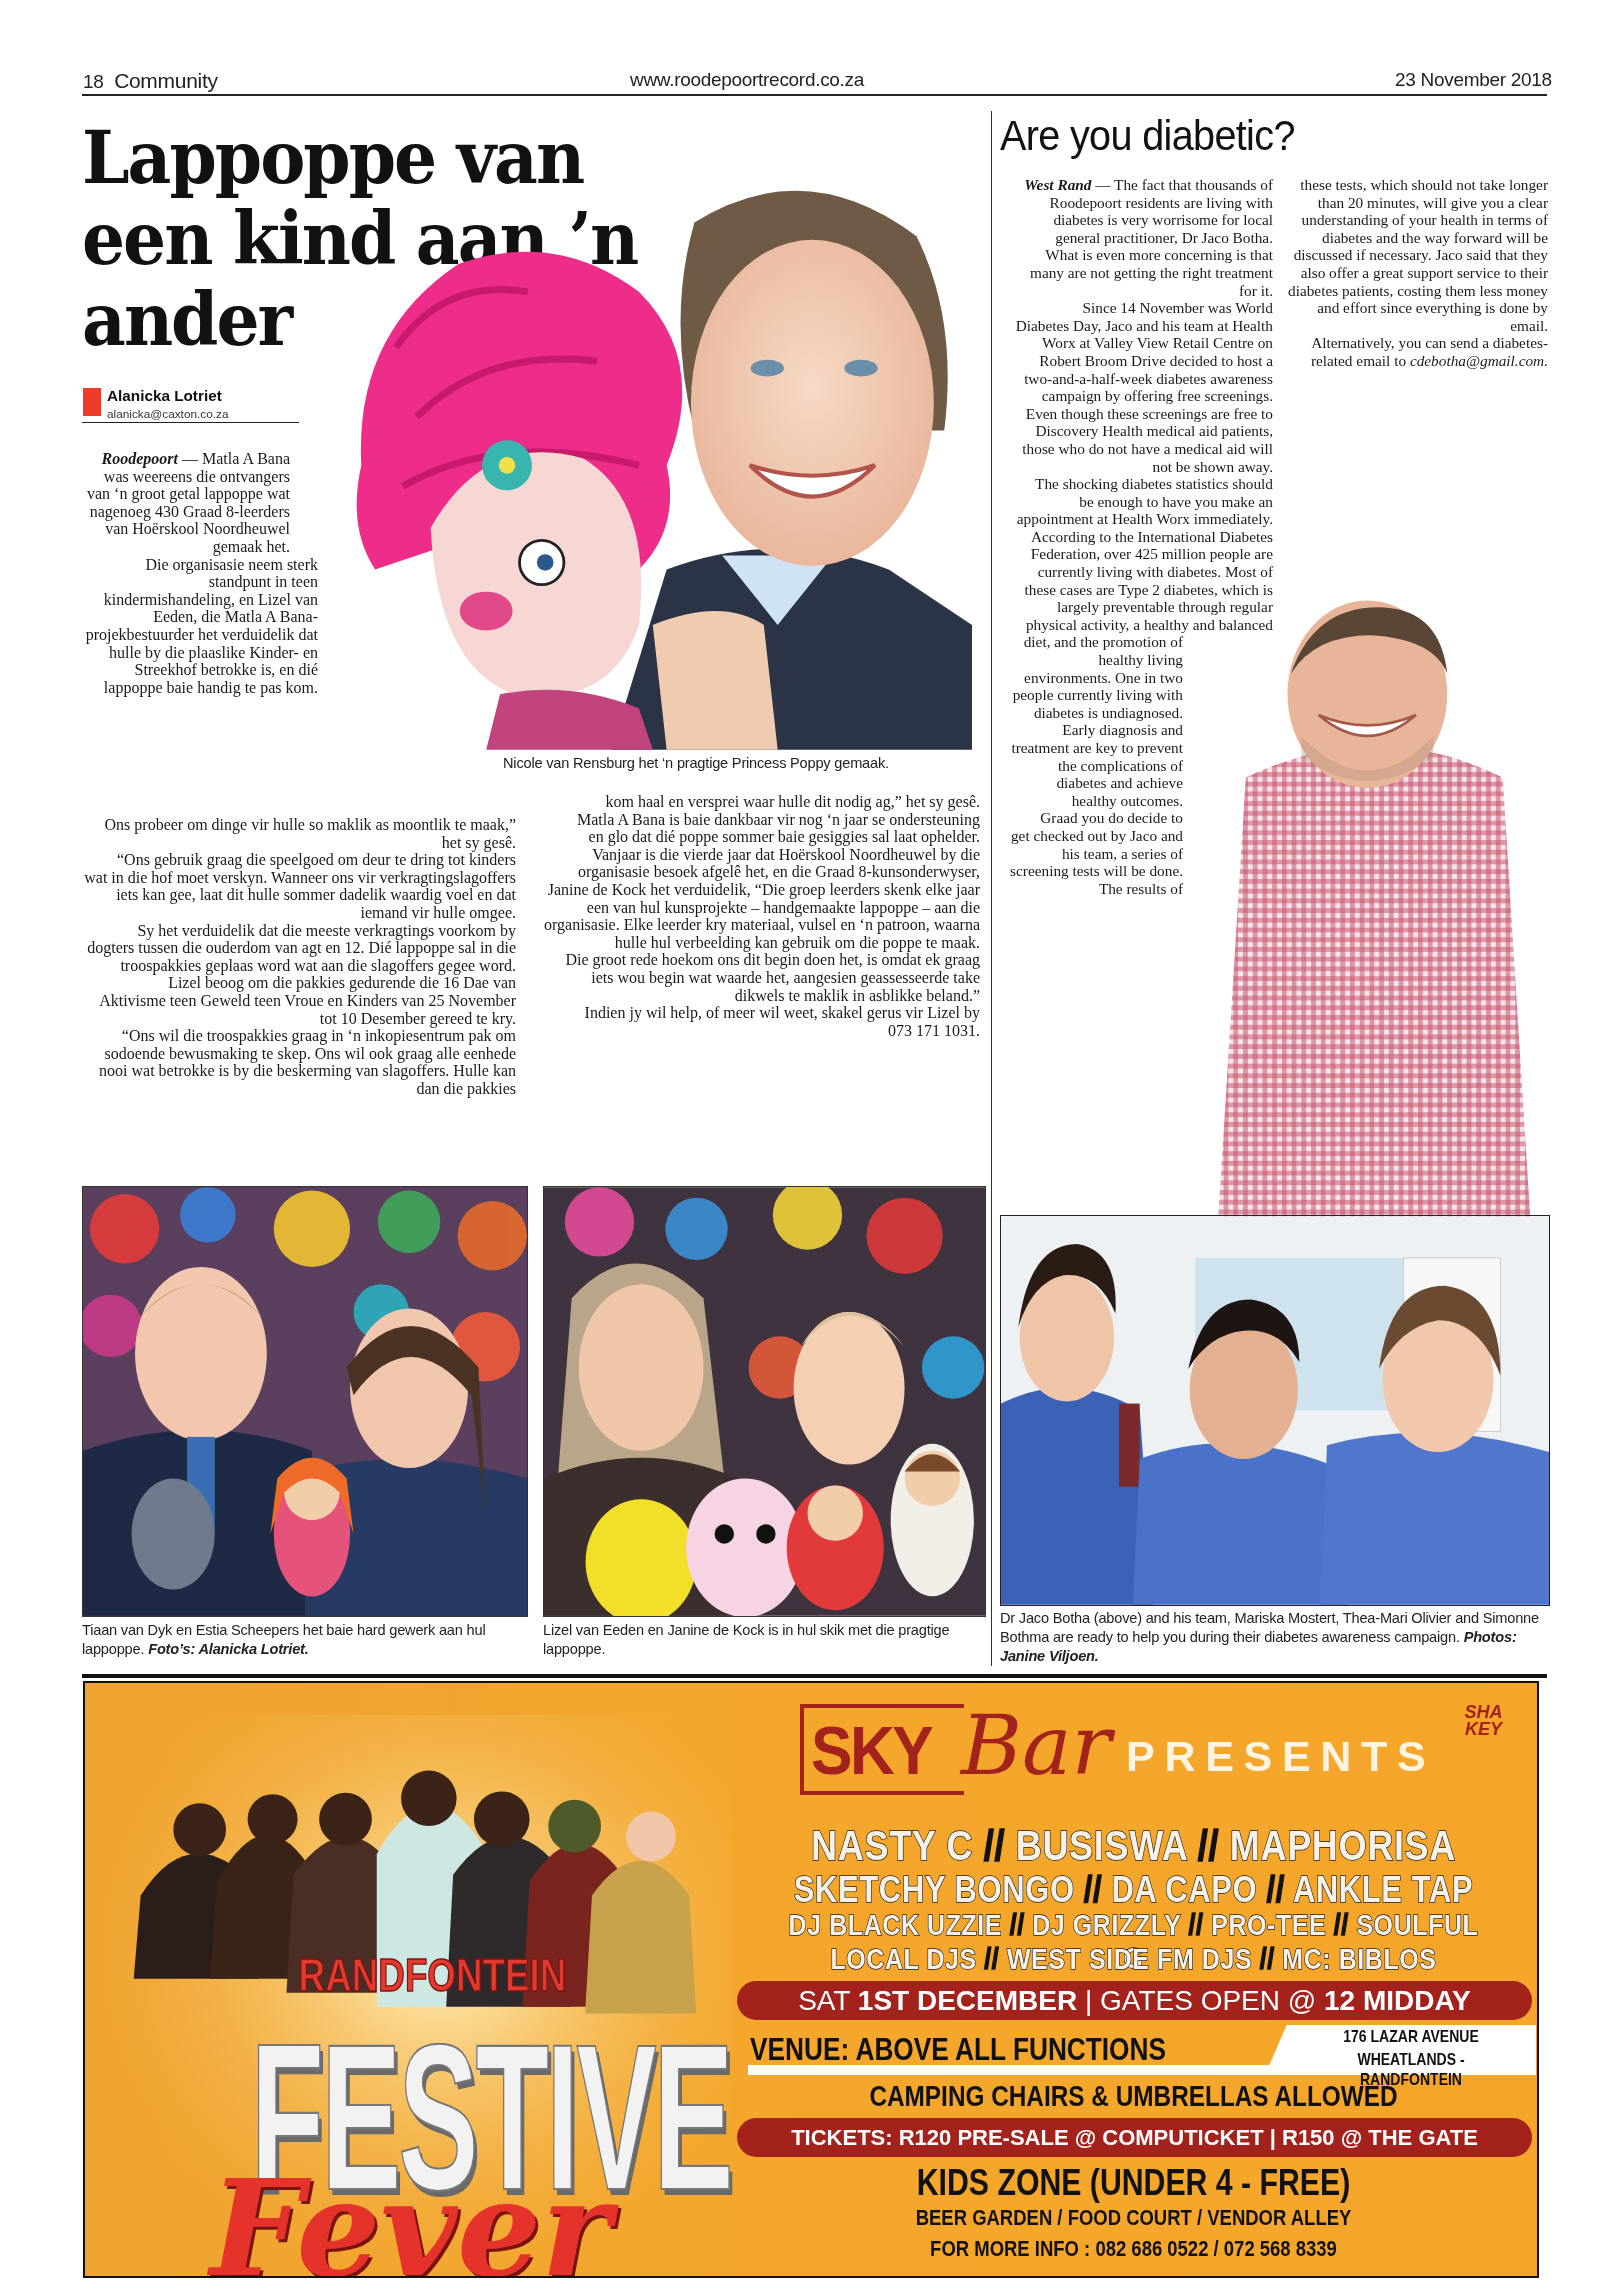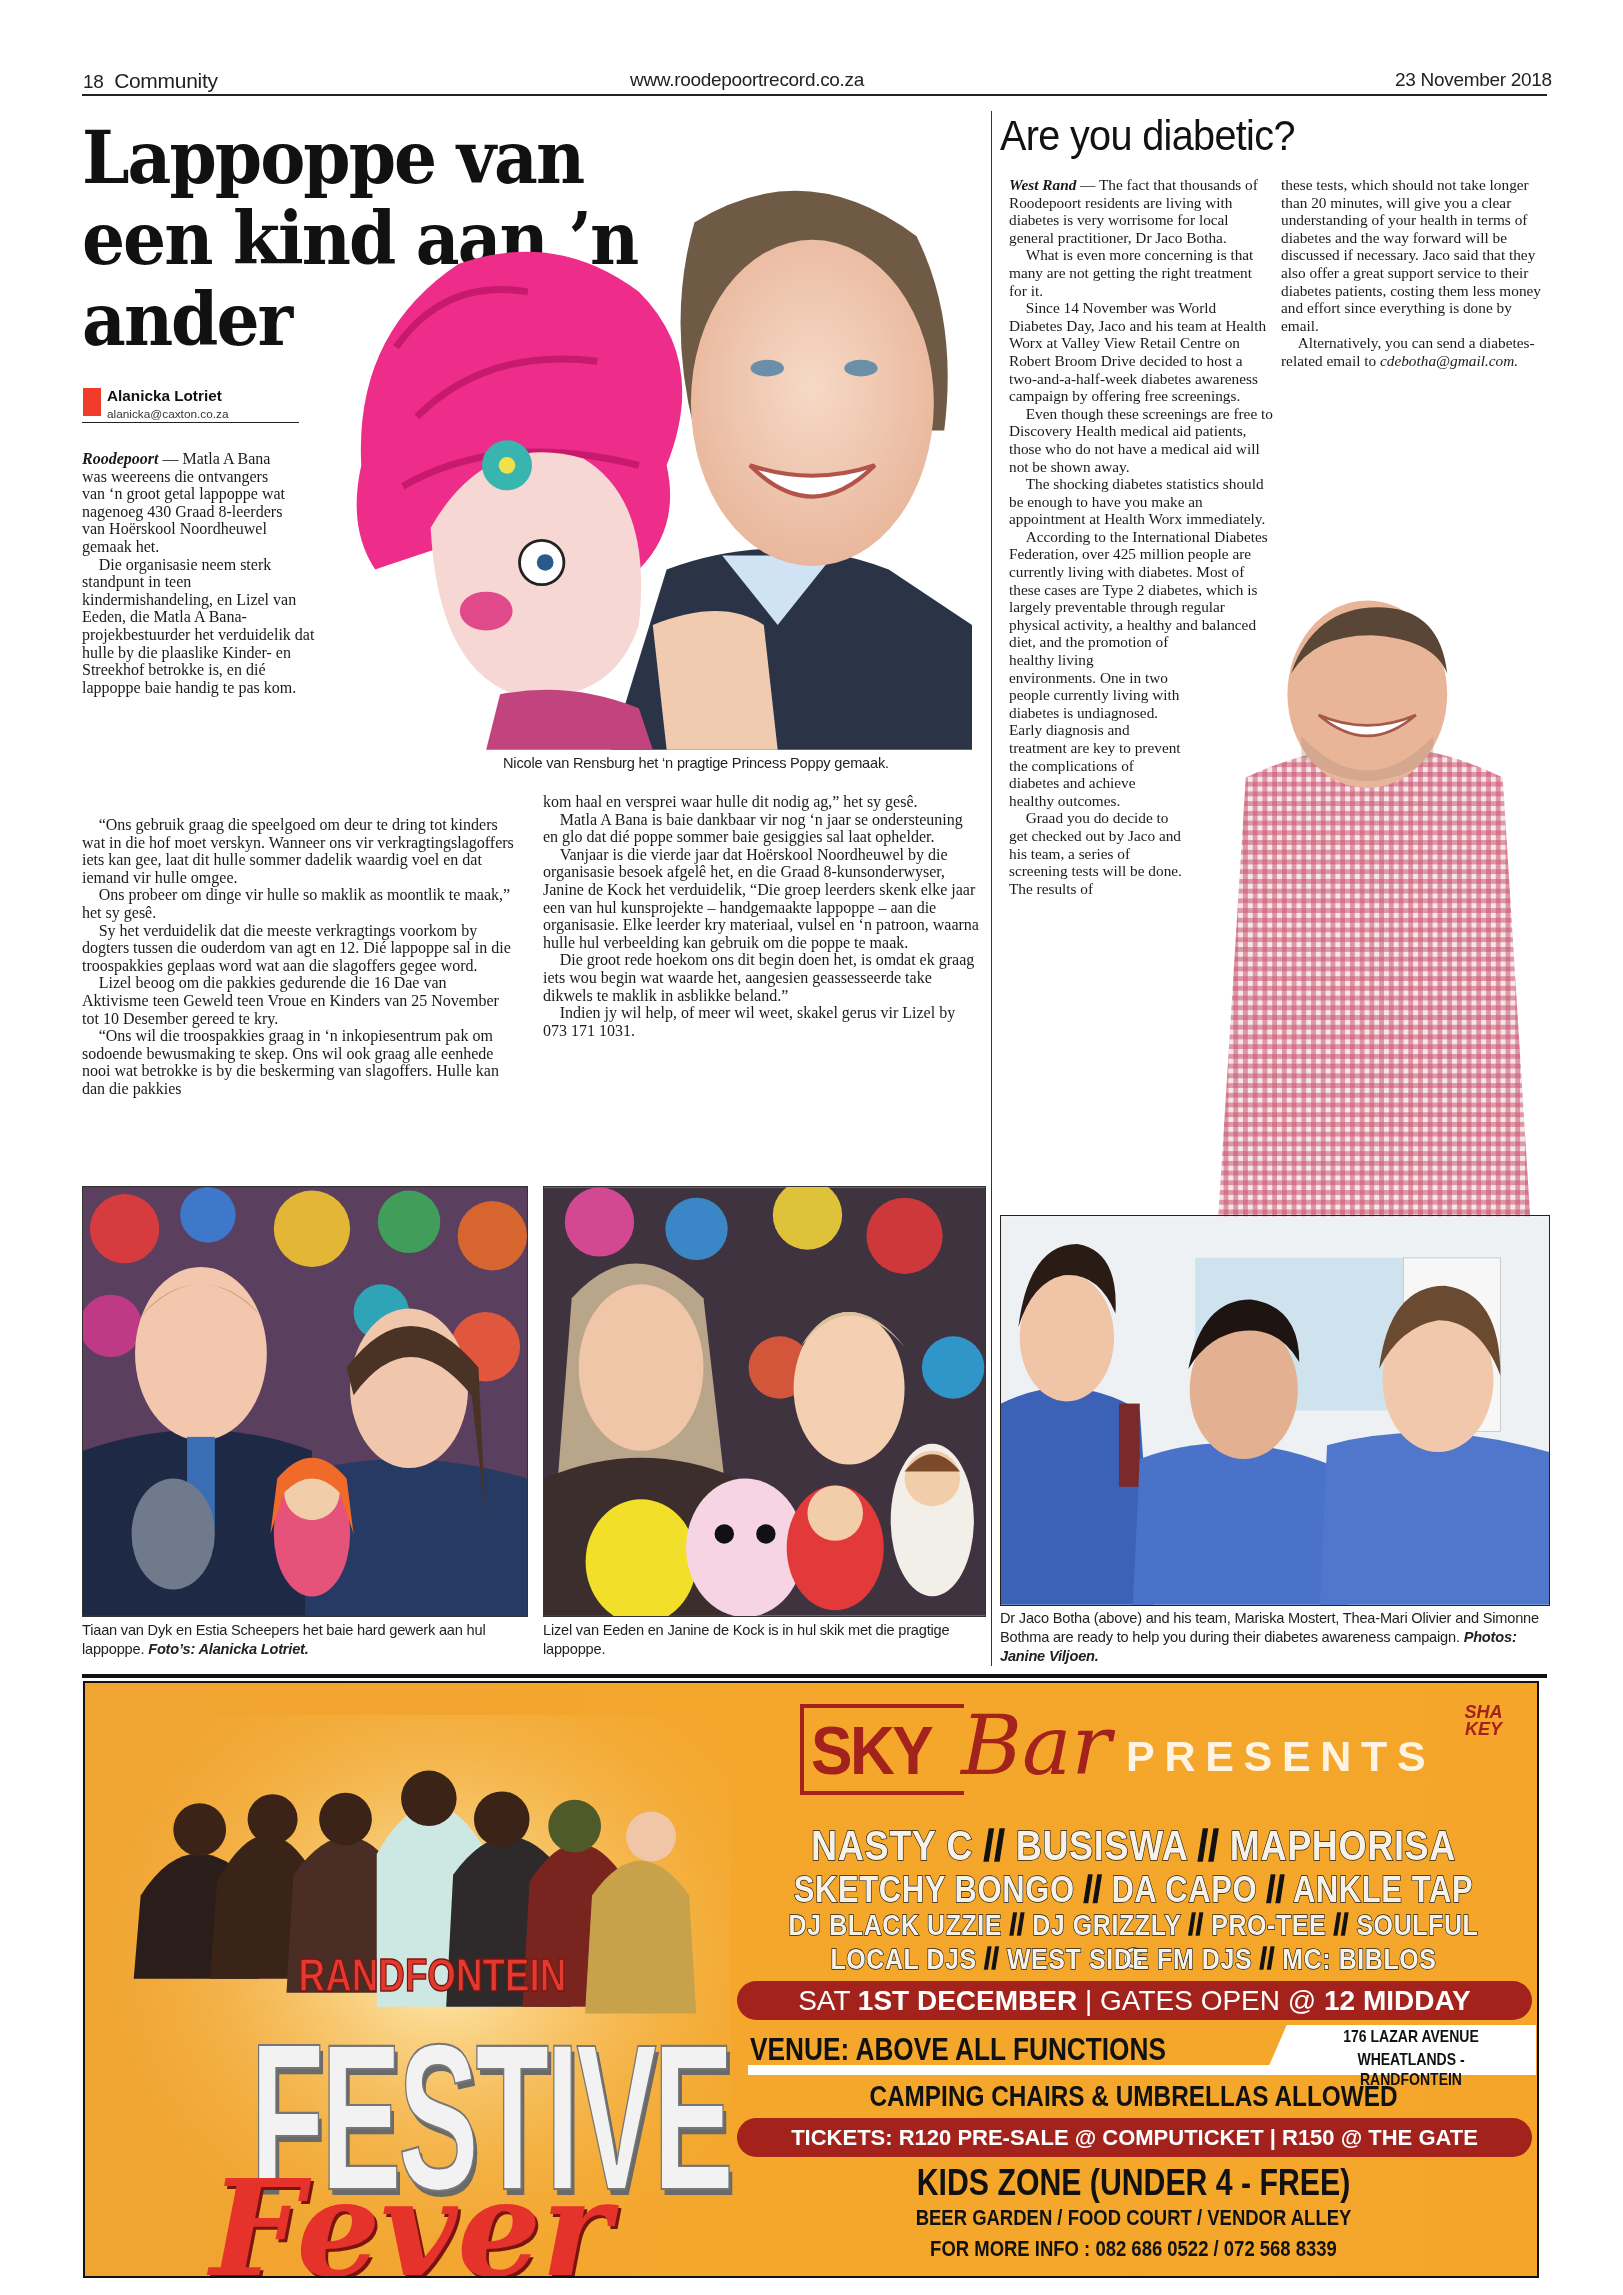--- a/index.html
+++ b/index.html
@@ -8,21 +8,21 @@
   
   .hdr{font-family:"Liberation Sans",sans-serif;font-size:19px;color:#222;top:69px;letter-spacing:-0.3px;}
   .hdr-rule{left:82px;width:1465px;top:94px;height:2.1px;background:#222;}
   
   .headline{left:82px;top:117px;width:611px;font-family:"DejaVu Serif",serif;font-weight:bold;font-size:72px;line-height:81px;letter-spacing:-2.1px;color:#111;transform:scaleX(0.94);transform-origin:left top;}
   .byline-box{left:83px;top:388px;width:18px;width:18px;height:28px;background:#ef3b2a;}
   .byline-name{left:107px;top:387px;font-family:"Liberation Sans",sans-serif;font-weight:bold;font-size:15.3px;color:#111;}
   .byline-mail{left:107px;top:407px;font-family:"Liberation Sans",sans-serif;font-size:11.8px;color:#333;}
   .byline-rule{left:82px;top:422px;width:217px;height:1.4px;background:#222;}
   .body-text{font-size:16px;line-height:17.6px;color:#1a1a1a;text-align:left;}
-  .body-text p{margin:0;text-indent:16.7px;}
+  .body-text p{margin:0;text-indent:16.7px;text-align:right;}
   .body-text p.first{text-indent:0;}
   .dateline{font-style:italic;font-weight:bold;}
   
   .photo{overflow:hidden;}
   .caption{font-family:"Liberation Sans",sans-serif;font-size:14.6px;line-height:19px;color:#222;letter-spacing:-0.2px;}
   .credit{font-weight:bold;font-style:italic;}
   .vrule{background:#333;width:1.4px;}
   
   .dia-title{left:1000px;top:111px;font-family:"Liberation Sans",sans-serif;font-size:43px;color:#111;letter-spacing:-0.7px;transform:scaleX(0.92);transform-origin:left top;}
   
@@ -91,22 +91,22 @@
 </div>
 
 <div class="abs body-text" style="left:82px;top:450px;width:208px;">
   <p class="first"><span class="dateline">Roodepoort</span><span> — Matla A Bana was weereens die ontvangers van ‘n groot getal lappoppe wat nagenoeg 430 Graad 8-leerders van Hoërskool Noordheuwel gemaak het.</span></p>
   <p style="width:236px;">Die organisasie neem sterk standpunt in teen kindermishandeling, en Lizel van Eeden, die Matla A Bana-projekbestuurder het verduidelik dat hulle by die plaaslike Kinder- en Streekhof betrokke is, en dié lappoppe baie handig te pas kom.</p>
 </div>
 
 <div class="abs caption" style="left:503px;top:754px;">Nicole van Rensburg het ‘n pragtige Princess Poppy gemaak.</div>
 
 <div class="abs body-text" style="left:82px;top:816px;width:434px;">
+  <p>Ons probeer om dinge vir hulle so maklik as moontlik te maak,” het sy gesê.</p>
   <p>“Ons gebruik graag die speelgoed om deur te dring tot kinders wat in die hof moet verskyn. Wanneer ons vir verkragtingslagoffers iets kan gee, laat dit hulle sommer dadelik waardig voel en dat iemand vir hulle omgee.</p>
-  <p>Ons probeer om dinge vir hulle so maklik as moontlik te maak,” het sy gesê.</p>
   <p>Sy het verduidelik dat die meeste verkragtings voorkom by dogters tussen die ouderdom van agt en 12. Dié lappoppe sal in die troospakkies geplaas word wat aan die slagoffers gegee word.</p>
   <p>Lizel beoog om die pakkies gedurende die 16 Dae van Aktivisme teen Geweld teen Vroue en Kinders van 25 November tot 10 Desember gereed te kry.</p>
   <p>“Ons wil die troospakkies graag in ‘n inkopiesentrum pak om sodoende bewusmaking te skep. Ons wil ook graag alle eenhede nooi wat betrokke is by die beskerming van slagoffers. Hulle kan dan die pakkies</p>
 </div>
 
 <div class="abs body-text" style="left:543px;top:793px;width:437px;">
   <p class="first">kom haal en versprei waar hulle dit nodig ag,” het sy gesê.</p>
   <p>Matla A Bana is baie dankbaar vir nog ‘n jaar se ondersteuning en glo dat dié poppe sommer baie gesiggies sal laat ophelder.</p>
   <p>Vanjaar is die vierde jaar dat Hoërskool Noordheuwel by die organisasie besoek afgelê het, en die Graad 8-kunsonderwyser, Janine de Kock het verduidelik, “Die groep leerders skenk elke jaar een van hul kunsprojekte – handgemaakte lappoppe – aan die organisasie. Elke leerder kry materiaal, vulsel en ‘n patroon, waarna hulle hul verbeelding kan gebruik om die poppe te maak.</p>
   <p>Die groot rede hoekom ons dit begin doen het, is omdat ek graag iets wou begin wat waarde het, aangesien geassesseerde take dikwels te maklik in asblikke beland.”</p>

